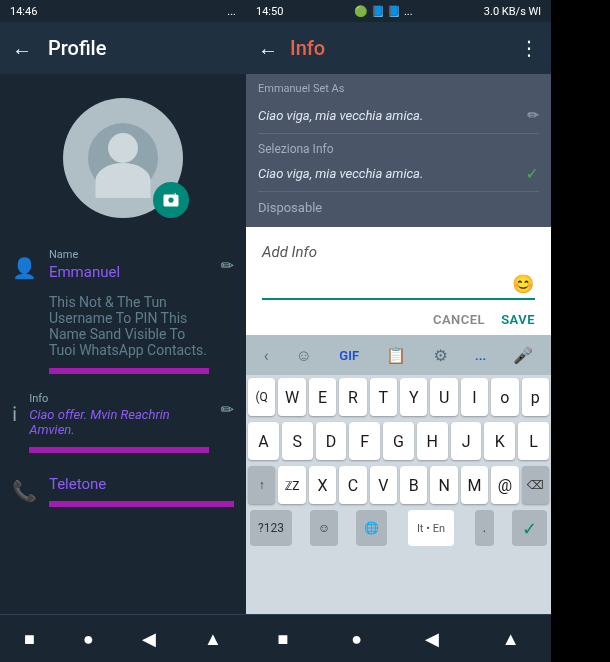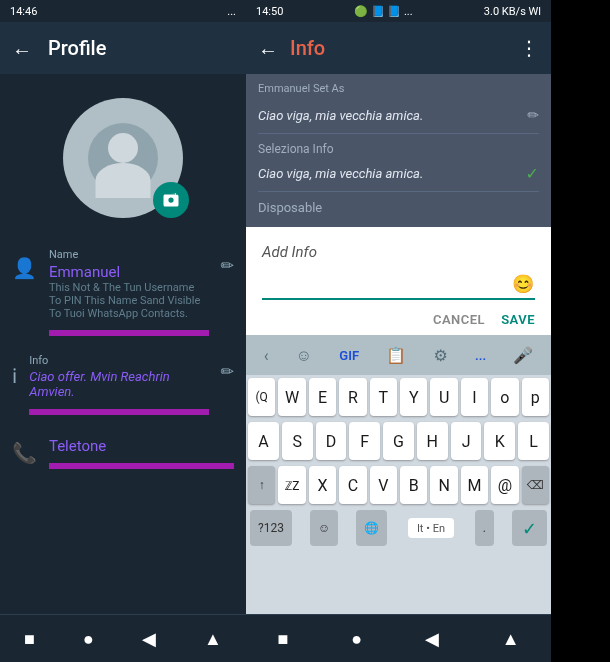--- a/index.html
+++ b/index.html
@@ -151,23 +151,23 @@
       color: #8ea8b8;
       margin-bottom: 2px;
     }
 
     .section-value {
       font-size: 15px;
       color: #8b5cf6;
     }
 
     .section-sub {
-      font-size: 11px;
+      font-size: 14px;
       color: #607d8b;
-      margin-top: 0;
+      margin-top: 13px;
     }
 
     .edit-icon {
       color: #8ea8b8;
       font-size: 16px;
       margin-top: 18px;
       cursor: pointer;
     }
 
     .info-section {
@@ -435,21 +435,21 @@
       justify-content: center;
       font-size: 12px;
       color: #333;
       cursor: pointer;
       padding: 0 8px;
     }
 
     .kb-bottom-space {
       background: #fff;
       flex: 1;
-      height: 20px;
+      height: 36px;
       border-radius: 4px;
       display: flex;
       align-items: center;
       justify-content: center;
       font-size: 11px;
       color: #555;
       margin: 0 3px;
     }
 
     .kb-bottom-enter {

